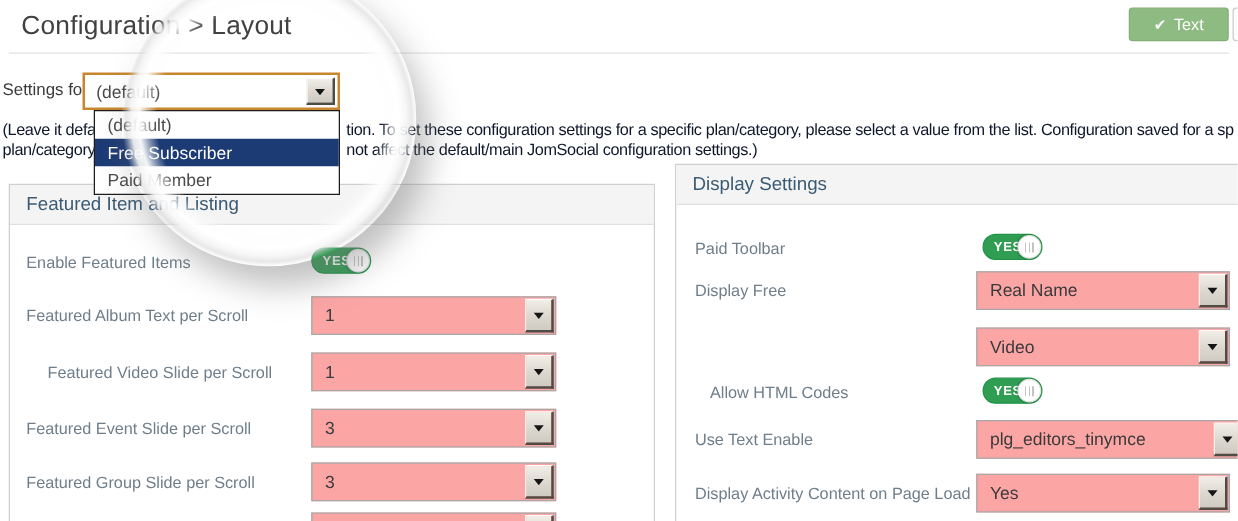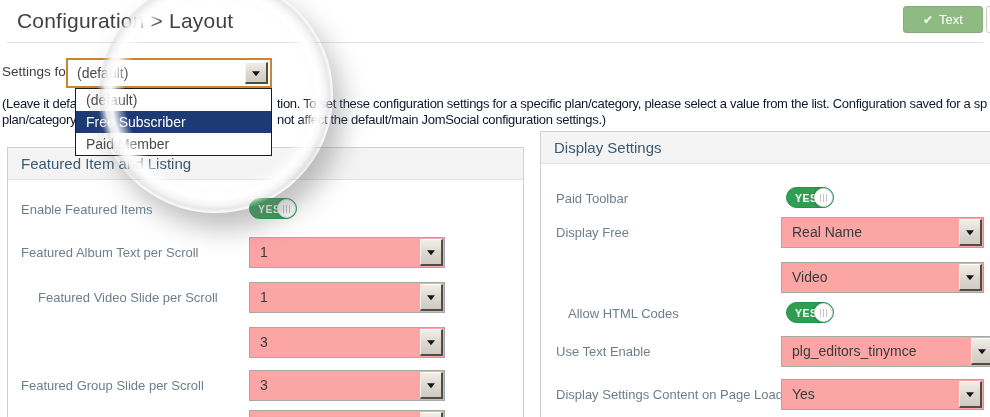--- a/index.html
+++ b/index.html
@@ -161,20 +161,21 @@
   </span>
 
   <span class="rlabel" style="left:30px;top:142px;">Featured Video Slide per Scroll</span>
   <span class="wsel" style="left:241px;top:134px;width:196px;">
     <span class="val">1</span>
     <span class="wbtn">
         <span class="tri"></span>
       </span>
   </span>
 
+  <span class="rlabel" style="left:13px;top:187px;">Featured Event Slide per Scroll</span>
   <span class="wsel" style="left:241px;top:179px;width:196px;">
     <span class="val">3</span>
     <span class="wbtn">
         <span class="tri"></span>
       </span>
   </span>
 
   <span class="rlabel" style="left:13px;top:230px;">Featured Group Slide per Scroll</span>
   <span class="wsel" style="left:241px;top:222px;width:196px;">
     <span class="val">3</span>
@@ -224,21 +225,21 @@
   </span>
 
   <span class="rlabel" style="left:15px;top:212px;">Use Text Enable</span>
   <span class="wsel" style="left:240px;top:204px;width:215px;">
     <span class="val">plg_editors_tinymce</span>
     <span class="wbtn">
         <span class="tri"></span>
       </span>
   </span>
 
-  <span class="rlabel" style="left:15px;top:255px;">Display Settings Content on Page Load</span>
+  <span class="rlabel" style="left:15px;top:255px;">Display Activity Content on Page Load</span>
   <span class="wsel" style="left:240px;top:247px;width:203px;">
     <span class="val">Yes</span>
     <span class="wbtn">
         <span class="tri"></span>
       </span>
   </span>
 </div>
 
 <div class="abs lens"></div>
 

